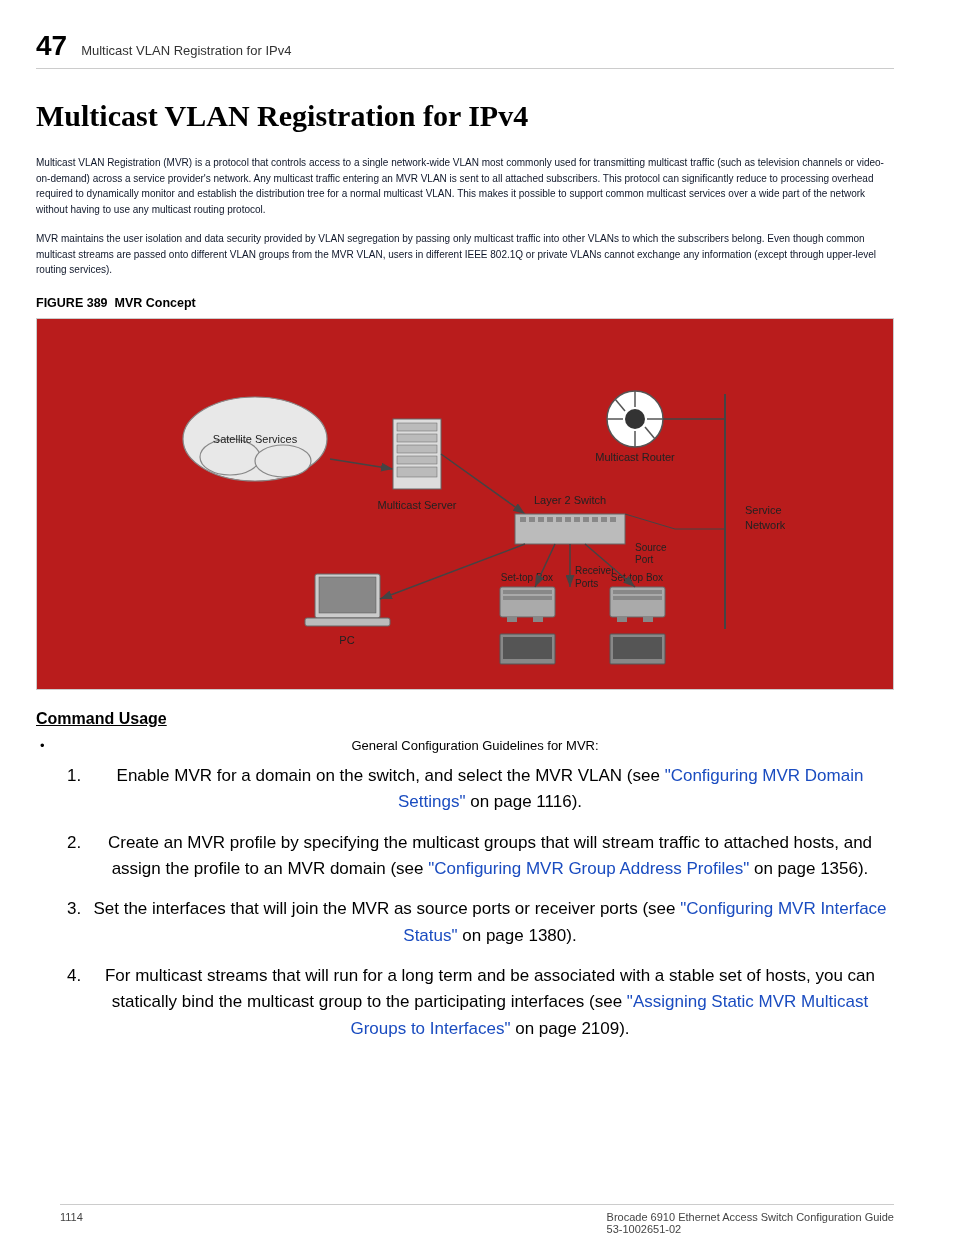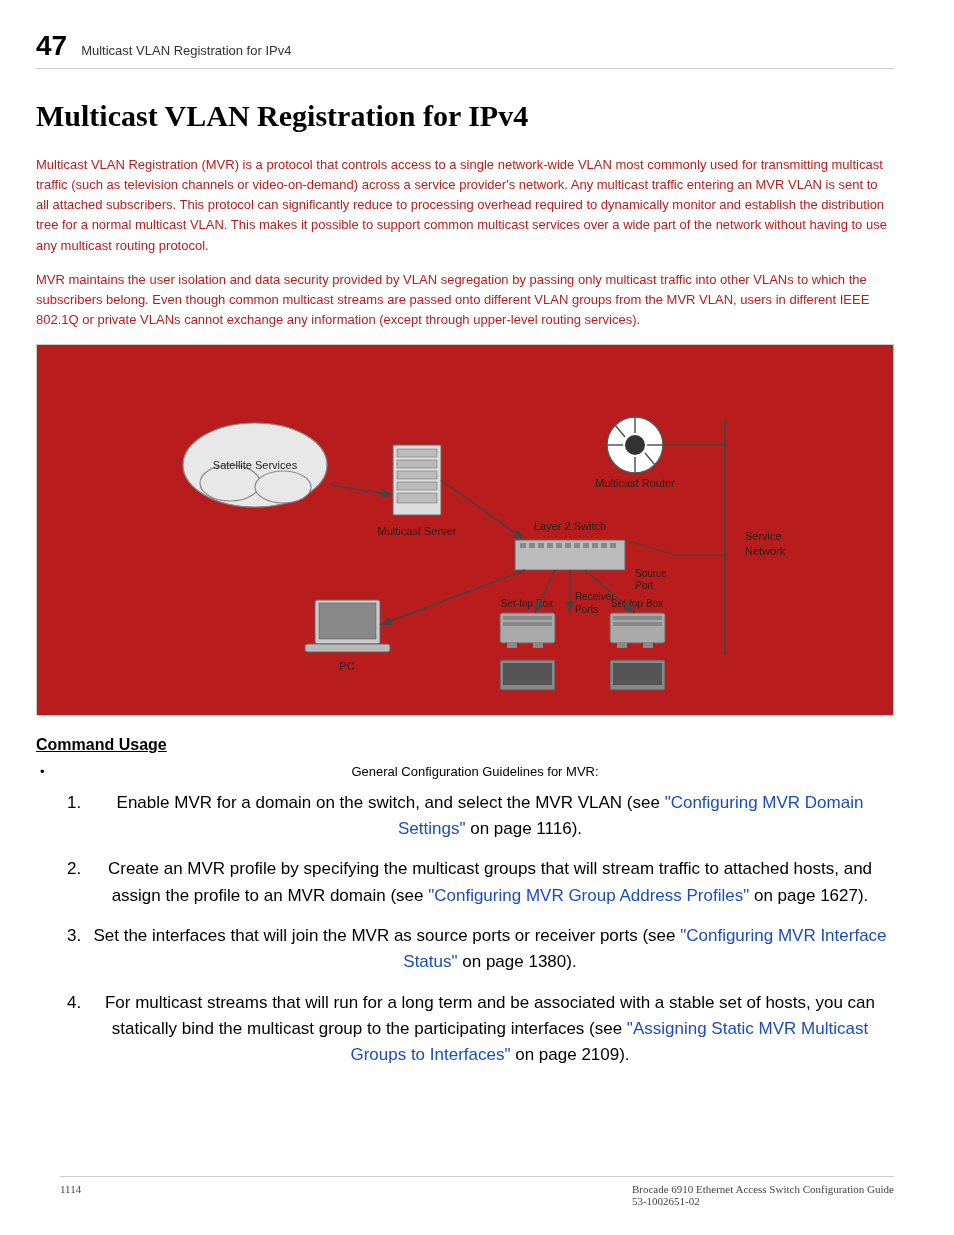--- a/index.html
+++ b/index.html
@@ -36,24 +36,24 @@
       color: #333;
     }
     .page-heading {
       font-size: 30px;
       font-weight: bold;
       font-family: Georgia, serif;
       margin-bottom: 22px;
       color: #000;
     }
     .body-text {
-      font-size: 13px;
+      font-size: 10px;
       line-height: 1.55;
       margin-bottom: 14px;
-      color: #b91c1c;
+      color: #0f172a;
     }
     .figure-label {
       font-weight: bold;
       font-size: 12.5px;
       margin-bottom: 8px;
       margin-top: 18px;
     }
     .figure-container {
       border: 1px solid #ccc;
       padding: 20px 10px;
@@ -104,47 +104,49 @@
       margin-bottom: 14px;
       font-size: 17px;
       line-height: 1.55;
     }
     a.link {
       color: #1a4cc0;
       text-decoration: none;
     }
     .footer {
       position: absolute;
-      bottom: 28px;
+      bottom: 0;
       left: 60px;
       right: 60px;
       display: flex;
       justify-content: space-between;
       font-size: 11px;
       color: #444;
       border-top: 1px solid #ccc;
       padding-top: 6px;
-      font-family: Liberation Serif, serif;
     }
   </style>
 </head>
 <body>
 
 <div class="page">
 
   <div class="header-bar">
     <span class="chapter-num">47</span>
     <span class="chapter-title">Multicast VLAN Registration for IPv4</span>
   </div>
 
   <div class="page-heading">Multicast VLAN Registration for IPv4</div>
 
   <p class="body-text">Multicast VLAN Registration (MVR) is a protocol that controls access to a single network-wide VLAN most commonly used for transmitting multicast traffic (such as television channels or video-on-demand) across a service provider's network. Any multicast traffic entering an MVR VLAN is sent to all attached subscribers. This protocol can significantly reduce to processing overhead required to dynamically monitor and establish the distribution tree for a normal multicast VLAN. This makes it possible to support common multicast services over a wide part of the network without having to use any multicast routing protocol.</p>
   <p class="body-text">MVR maintains the user isolation and data security provided by VLAN segregation by passing only multicast traffic into other VLANs to which the subscribers belong. Even though common multicast streams are passed onto different VLAN groups from the MVR VLAN, users in different IEEE 802.1Q or private VLANs cannot exchange any information (except through upper-level routing services).</p>
 
+  <div class="figure-label">
+    <span>FIGURE 389</span>&nbsp;&nbsp;<span>MVR Concept</span>
+  </div>
 
   <div class="figure-container">
     <div class="diagram-area">
       <svg class="diagram" viewBox="0 0 640 330">
 
         <ellipse cx="110" cy="100" rx="72" ry="42" fill="#e8e8e8" stroke="#888" stroke-width="1.2"></ellipse>
         <ellipse cx="85" cy="118" rx="30" ry="18" fill="#e8e8e8" stroke="#888" stroke-width="1.2"></ellipse>
         <ellipse cx="138" cy="122" rx="28" ry="16" fill="#e8e8e8" stroke="#888" stroke-width="1.2"></ellipse>
         <text x="110" y="104" text-anchor="middle" font-size="11" fill="#222">Satellite Services</text>
 
@@ -252,21 +254,21 @@
       <span>General Configuration Guidelines for MVR:</span>
       <ol class="num-list">
         <li>
           <span>Enable MVR for a domain on the switch, and select the MVR VLAN (see </span>
           <a class="link" href="#">"Configuring MVR Domain Settings"</a>
           <span> on page 1116).</span>
         </li>
         <li>
           <span>Create an MVR profile by specifying the multicast groups that will stream traffic to attached hosts, and assign the profile to an MVR domain (see </span>
           <a class="link" href="#">"Configuring MVR Group Address Profiles"</a>
-          <span> on page 1627).</span>
+          <span> on page 1356).</span>
         </li>
         <li>
           <span>Set the interfaces that will join the MVR as source ports or receiver ports (see </span>
           <a class="link" href="#">"Configuring MVR Interface Status"</a>
           <span> on page 1380).</span>
         </li>
         <li>
           <span>For multicast streams that will run for a long term and be associated with a stable set of hosts, you can statically bind the multicast group to the participating interfaces (see </span>
           <a class="link" href="#">"Assigning Static MVR Multicast Groups to Interfaces"</a>
           <span> on page 2109).</span>

